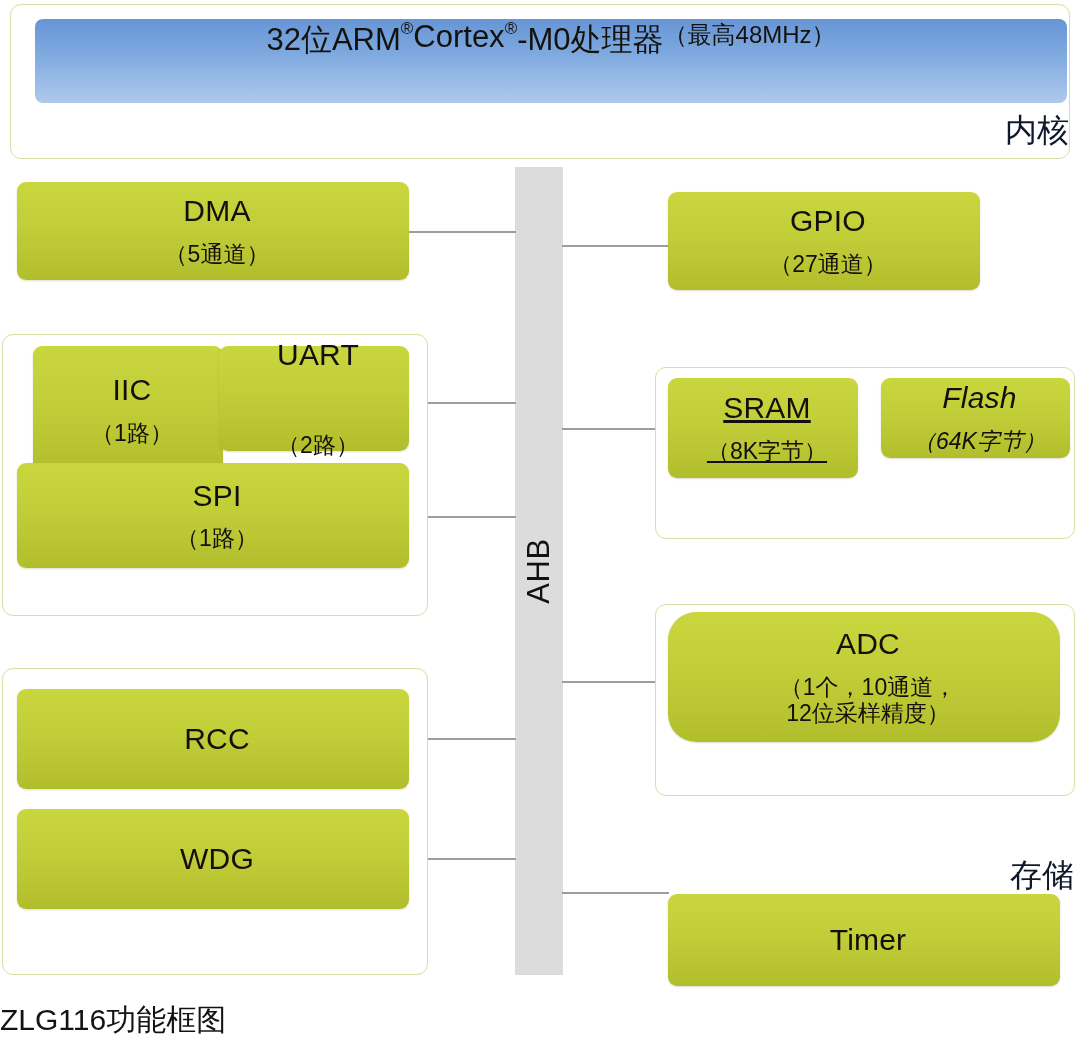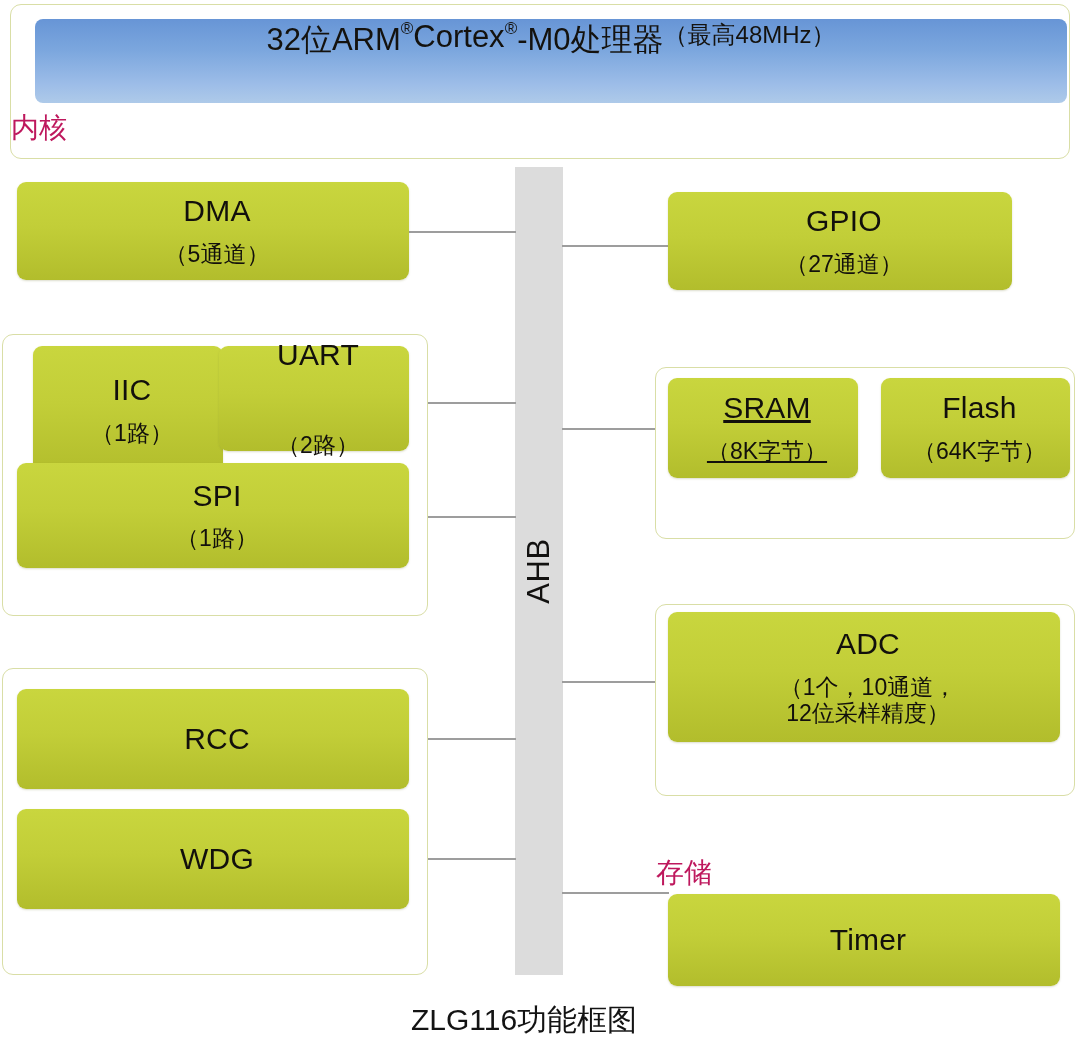--- a/index.html
+++ b/index.html
@@ -38,23 +38,23 @@
 
   .group {
     position: absolute;
     border: 1.6px solid #d9dea6;
     border-radius: 11px;
     background: #ffffff;
   }
   .grouplabel {
     position: absolute;
     width: 100%;
-    text-align: left;
-    font-size: 28px;
-    color: #be185d;
+    text-align: right;
+    font-size: 32px;
+    color: #0f172a;
   }
 
   
   #core-group { left: 10px; top: 4px; width: 1060px; height: 155px; }
   #core-chip {
     position: absolute;
     left: 24px; top: 14px; width: 1032px; height: 84px;
     border-radius: 8px;
     background: linear-gradient(to bottom, #6795d6 0%, #7ca7de 38%, #9dbde8 78%, #aecae9 100%);
     display: flex; align-items: flex-start; justify-content: center;
@@ -92,37 +92,37 @@
   #iic  { left: 33px; top: 346px; width: 190px; height: 128px; }
   #uart { left: 219px; top: 346px; width: 190px; height: 105px; gap: 47px; }
   #spi  { left: 17px; top: 463px; width: 392px; height: 105px; }
   #comm-label { left: 0; top: 568px; }
 
   #reset-group { left: 2px; top: 668px; width: 426px; height: 307px; }
   #rcc { left: 17px; top: 689px; width: 392px; height: 100px; }
   #wdg { left: 17px; top: 809px; width: 392px; height: 100px; }
 
   
-  #gpio { left: 668px; top: 192px; width: 344px; height: 98px; }
+  #gpio { left: 668px; top: 192px; width: 312px; height: 98px; }
 
   #mem-group { left: 655px; top: 367px; width: 420px; height: 172px; }
   #sram  { left: 668px; top: 378px; width: 190px; height: 100px; text-decoration: underline; }
-  #flash { left: 881px; top: 378px; width: 189px; height: 100px; }
+  #flash { left: 881px; top: 378px; width: 189px; height: 80px; font-style: italic; }
   #mem-label { left: 0; top: 486px; }
 
   #analog-group { left: 655px; top: 604px; width: 420px; height: 192px; }
-  #adc { left: 668px; top: 612px; width: 392px; height: 130px; }
+  #adc { left: 668px; top: 612px; width: 392px; height: 130px; border-radius: 28px; }
 
   #timer { left: 668px; top: 855px; width: 392px; height: 92px; margin-top: 39px; }
 
   
   #caption {
     position: absolute;
     left: 0; top: 1000px; width: 1048px;
-    text-align: center;
+    text-align: left;
     font-size: 30px;
     color: #131313;
   }
 </style>
 </head>
 <body>
 
 <div id="canvas">
 
   <div class="group" id="core-group">

